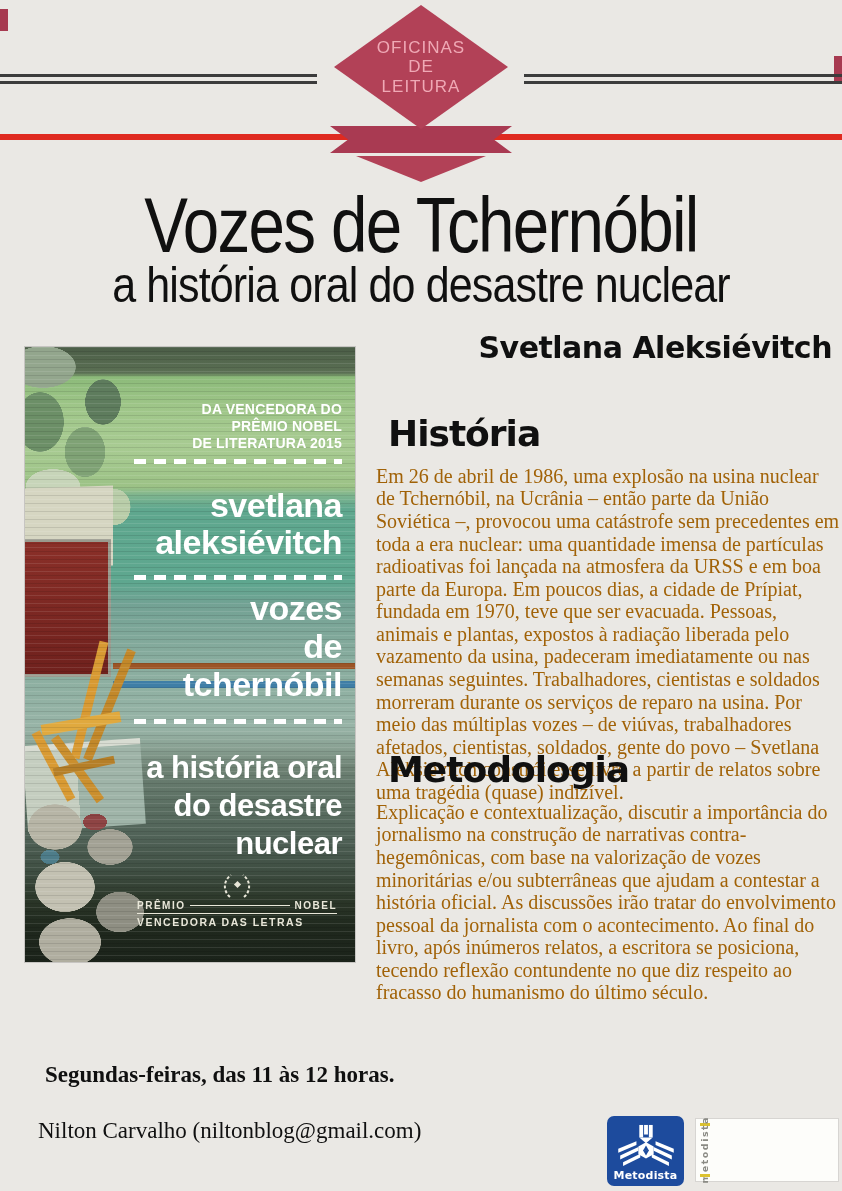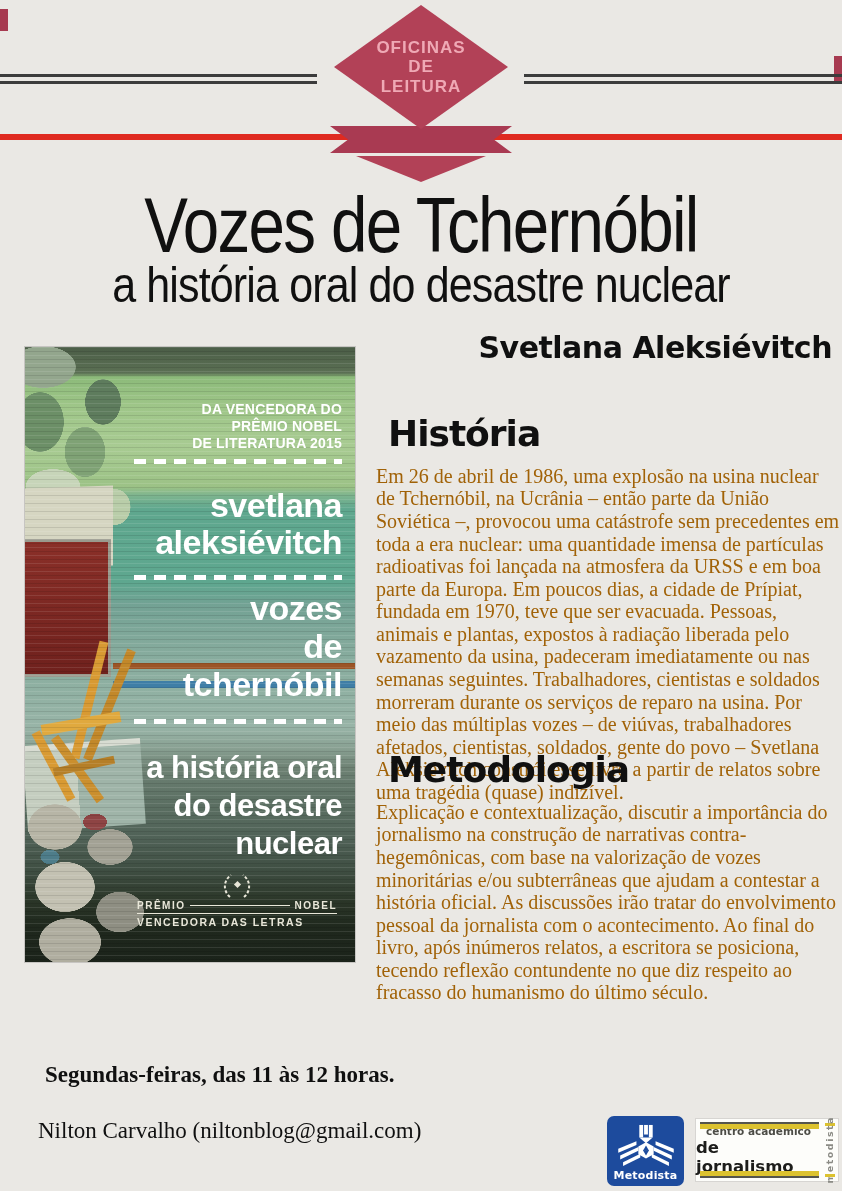--- a/index.html
+++ b/index.html
@@ -13,21 +13,21 @@
   .dbl-line{position:absolute;top:74px;height:4px;border-top:3px solid #3c3c3c;border-bottom:3px solid #3c3c3c;}
   .dbl-line.l{left:0;width:317px;}
   .dbl-line.r{left:524px;width:318px;}
   .red-line{position:absolute;top:134px;left:0;width:842px;height:6px;background:#df2a20;}
   .ribbon{position:absolute;left:330px;top:126px;width:182px;height:27px;background:#a93a52;
           clip-path:polygon(0 0,100% 0,90% 50%,100% 100%,0 100%,10% 50%);}
   .tri-down{position:absolute;left:356px;top:156px;width:130px;height:26px;background:#b24157;
           clip-path:polygon(0 0,100% 0,50% 100%);}
   .diamond{position:absolute;left:334px;top:5px;width:174px;height:124px;background:#b24157;
           clip-path:polygon(50% 0,100% 50%,50% 100%,0 50%);display:flex;align-items:center;justify-content:center;}
-  .badge-text{white-space:pre-line;text-align:center;color:#efa9b5;font-weight:bold;font-size:17px;
+  .badge-text{white-space:pre-line;text-align:center;color:#efa9b5;font-weight:normal;font-size:17px;
           line-height:1.15;letter-spacing:1px;}
 
   
   .main-title{position:absolute;top:186px;left:0;width:842px;text-align:center;font-size:78px;line-height:1;
           letter-spacing:-2px;transform:scaleX(.84);}
   .sub-title{position:absolute;top:260px;left:0;width:842px;text-align:center;font-size:50px;line-height:1;
           letter-spacing:-1px;transform:scaleX(.86);}
   .author-line{position:absolute;top:330px;right:10px;font-family:"DejaVu Sans",sans-serif;font-weight:bold;
           font-size:30px;letter-spacing:-.5px;}
 
@@ -213,22 +213,18 @@
       <polygon points="3,33 22,24 22,28 3,37"></polygon>
       <polygon points="6,40 24,31 24,35 6,44"></polygon>
       <polygon points="59,26 40,18 40,22 59,30"></polygon>
       <polygon points="57,33 38,24 38,28 57,37"></polygon>
       <polygon points="54,40 36,31 36,35 54,44"></polygon>
     </svg>
     <div class="met-label">Metodista</div>
   </div>
 
   <div class="logo-ca">
-    <div class="ca-main">
-      <div class="ca-line1">centro acadêmico</div>
-      <div class="ca-line2">de jornalismo</div>
-    </div>
     <div class="ca-side">
       <div class="ca-vert">metodista</div>
     </div>
   </div>
 
 </div>
 
 </body></html>

